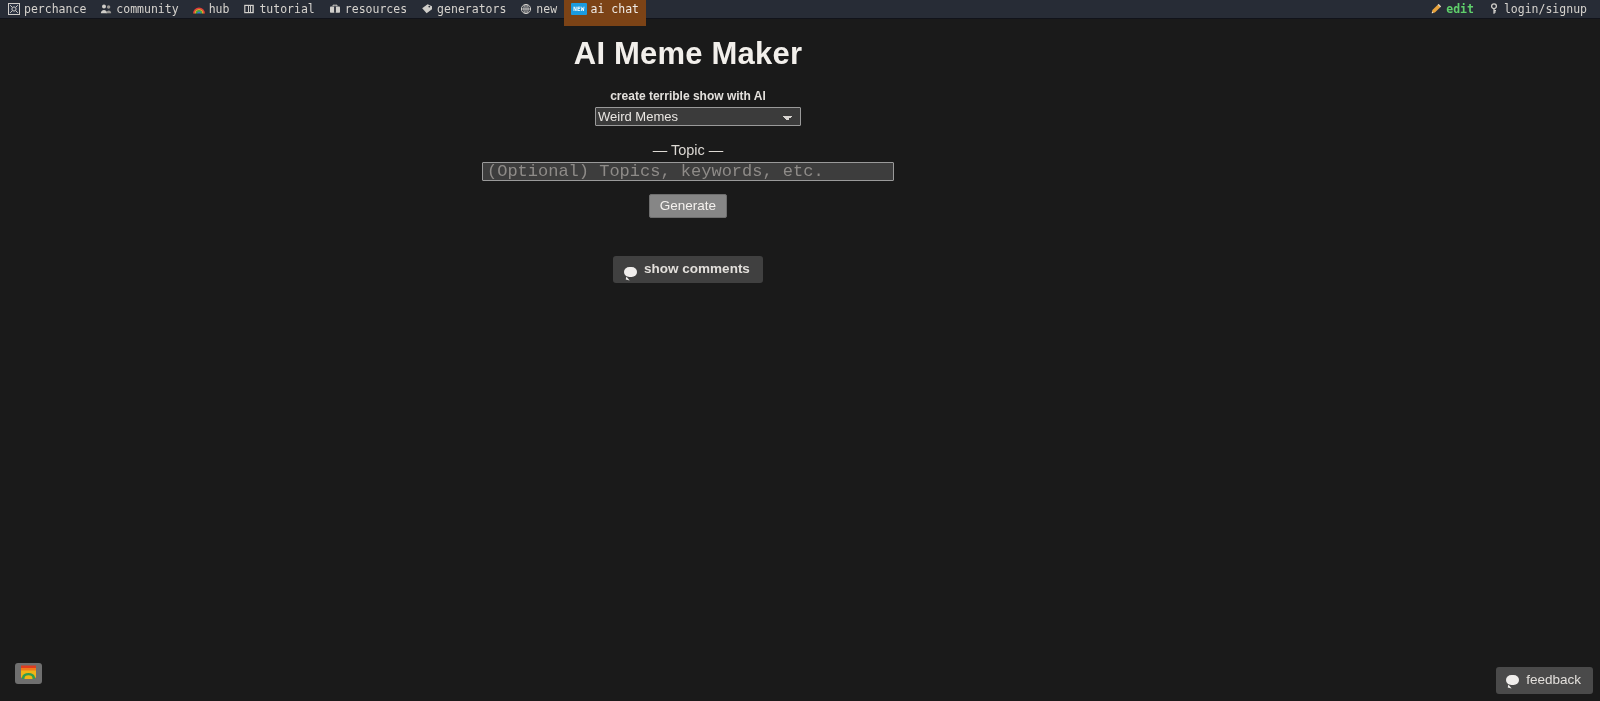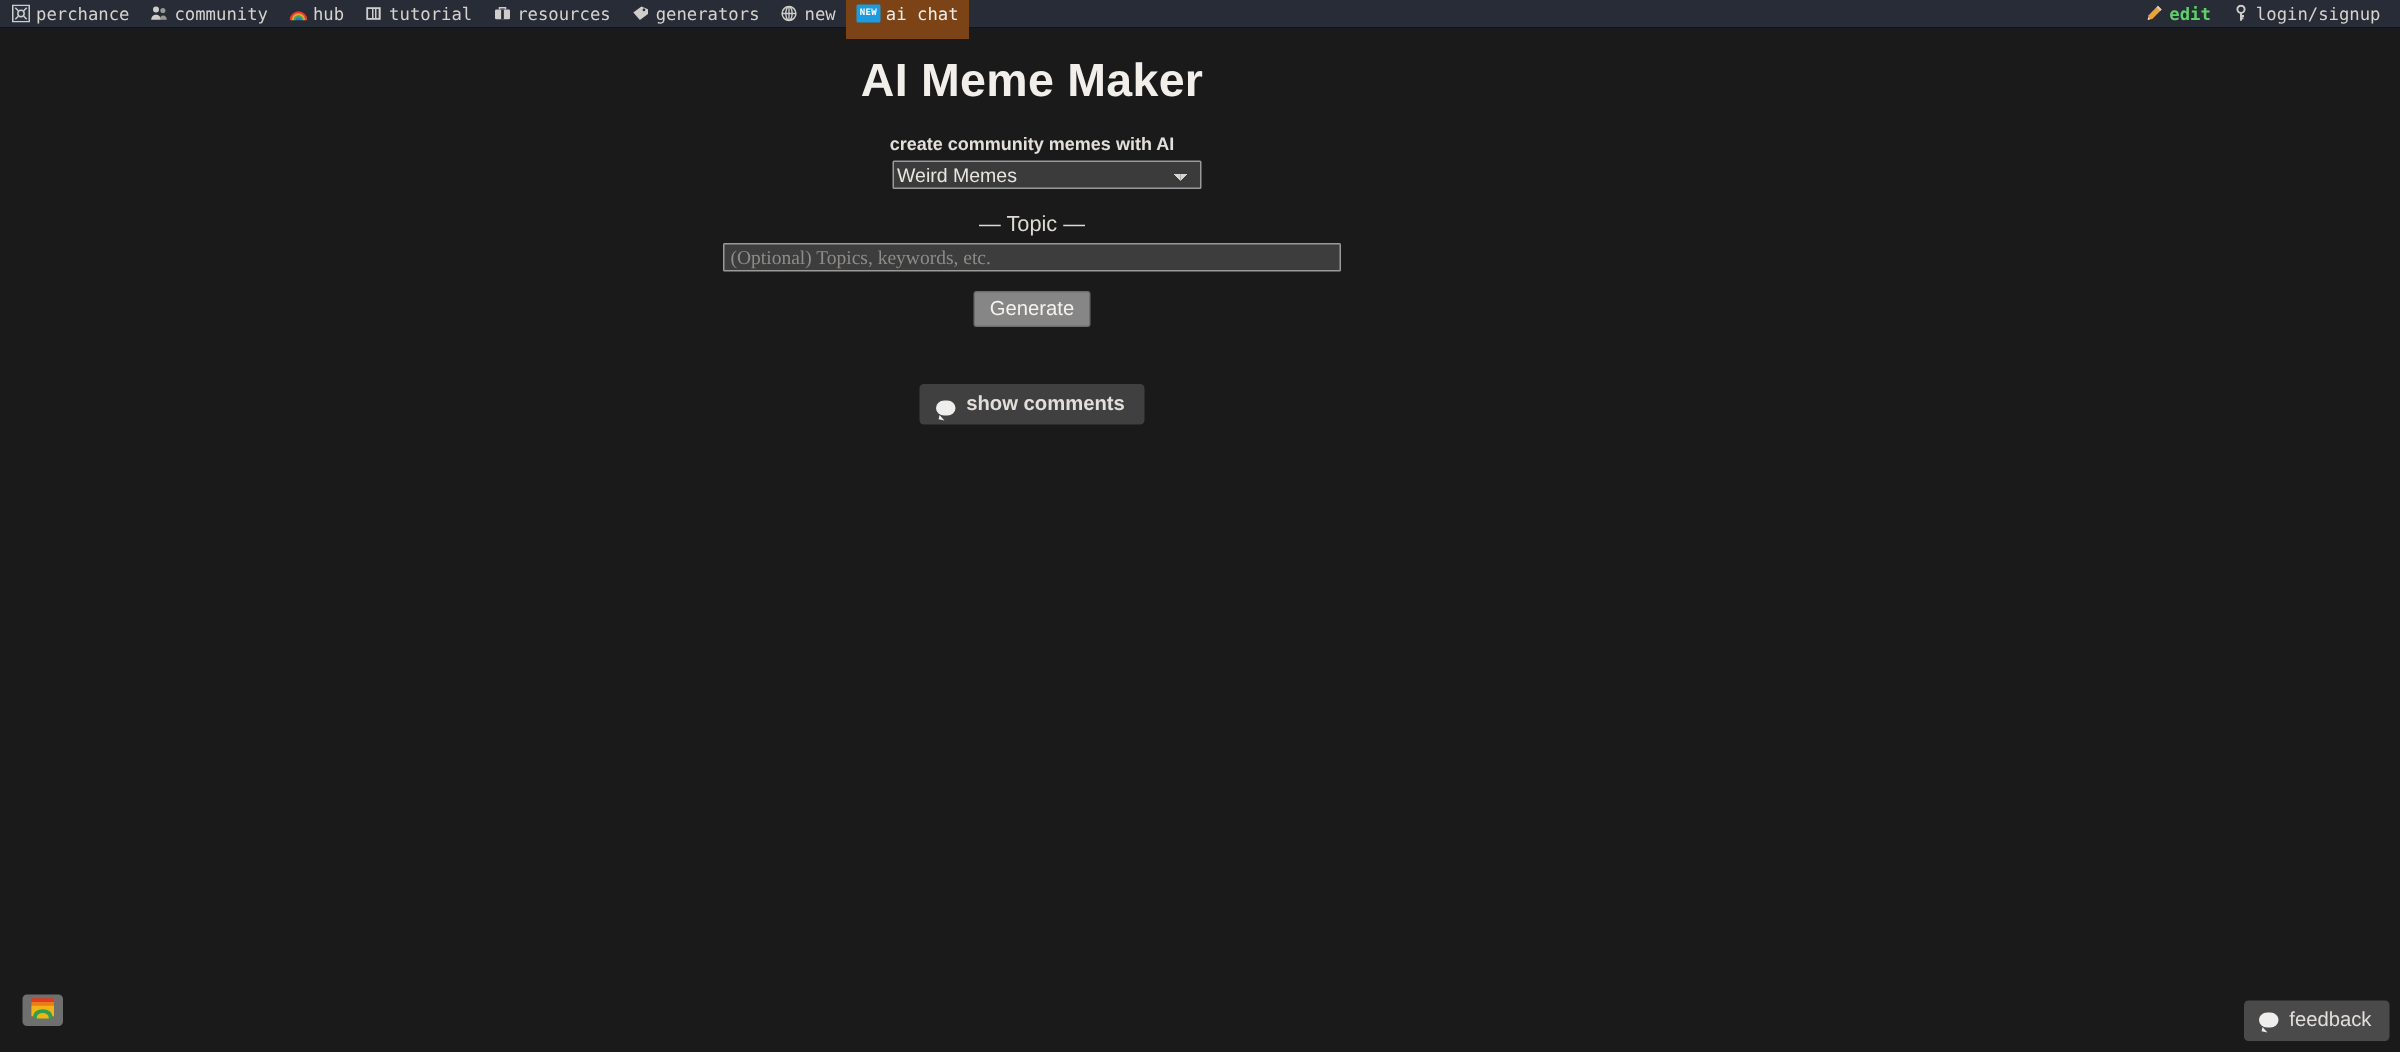--- a/index.html
+++ b/index.html
@@ -144,22 +144,22 @@
     margin-left: 20px;
   }
 
   input#topic {
     width: 412px;
     height: 19px;
     background: #3d3d3d;
     color: #e9e6e2;
     border: 1px solid #9a9a9a;
     border-radius: 1px;
-    font-family: Liberation Serif, serif;
-    font-size: 13px;
+    font-family: Liberation Mono, monospace;
+    font-size: 17px;
     padding: 0 4px;
     box-sizing: border-box;
   }
   input#topic::placeholder { color: #8e8b88; }
 
   button#generate {
     margin-top: 13px;
     background: #868686;
     color: #f4f1ee;
     border: 1px solid #6e6e6e;
@@ -368,21 +368,21 @@
       <span class="nav-label">login/signup</span>
     </a>
   </div>
 
 </div>
 
 <div id="page">
 
   <h1 id="title">AI Meme Maker</h1>
 
-  <p id="subtitle">create community memes with AI</p>
+  <p id="subtitle">create terrible show with AI</p>
 
   <div class="field-row">
     <select id="meme-type">
       <option>Weird Memes</option>
     </select>
   </div>
 
   <p class="field-label">— Topic —</p>
   <div class="field-row">
     <input id="topic" type="text" placeholder="(Optional) Topics, keywords, etc." style="">

